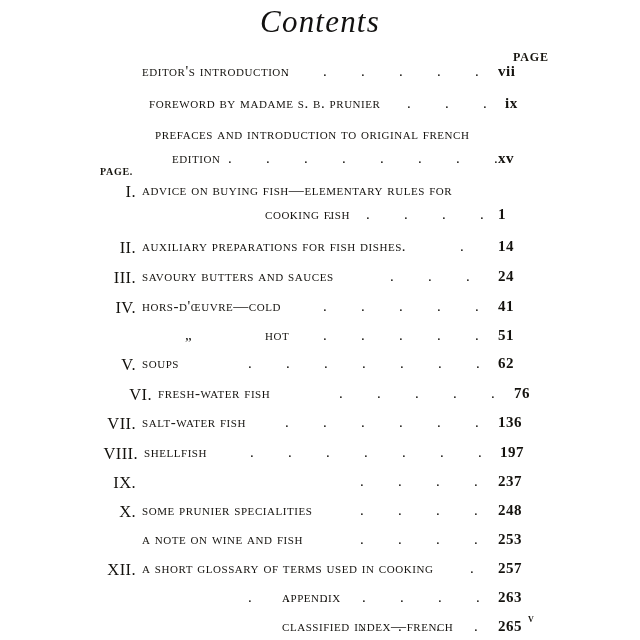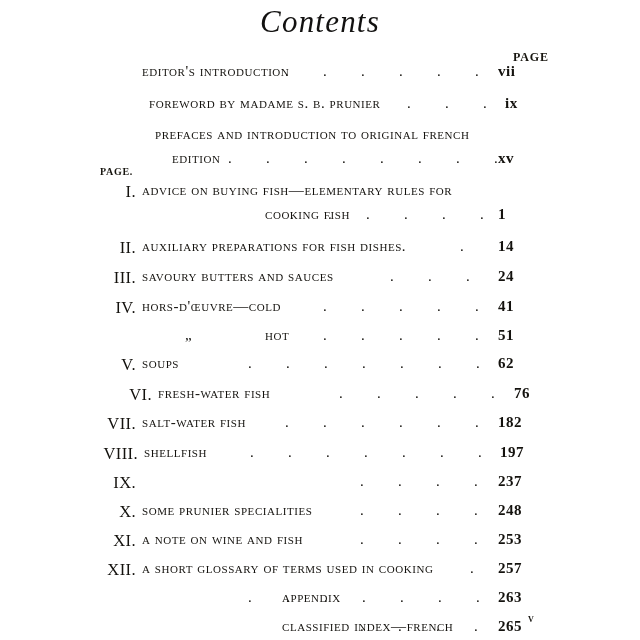--- a/index.html
+++ b/index.html
@@ -229,41 +229,40 @@
       <div class="row" style="position: absolute; top: 327px; left: 16px;">
         <div class="num">VI.</div>
         <div class="label ind1">Fresh-Water Fish</div>
         <div class="leader" style="left: 323px;"><span class="dots"><span>.</span><span>.</span><span>.</span><span>.</span><span>.</span></span></div>
         <div class="pg">76</div>
       </div>
       <div class="row" style="position: absolute; top: 356px; left: 0px;">
         <div class="num">VII.</div>
         <div class="label ind1">Salt-Water Fish</div>
         <div class="leader" style="left: 285px;"><span class="dots"><span>.</span><span>.</span><span>.</span><span>.</span><span>.</span><span>.</span></span></div>
-        <div class="pg">182</div>
+        <div class="pg">136</div>
       </div>
       <div class="row" style="position: absolute; top: 386px; left: 2px;">
         <div class="num">VIII.</div>
         <div class="label ind1">Shellfish</div>
         <div class="leader" style="left: 248px;"><span class="dots"><span>.</span><span>.</span><span>.</span><span>.</span><span>.</span><span>.</span><span>.</span></span></div>
         <div class="pg">197</div>
       </div>
       <div class="row" style="position: absolute; top: 415px; left: 0px;">
         <div class="num">IX.</div>
         <div class="leader" style="left: 360px;"><span class="dots"><span>.</span><span>.</span><span>.</span><span>.</span></span></div>
         <div class="pg">237</div>
       </div>
       <div class="row" style="position: absolute; top: 444px; left: 0px;">
         <div class="num">X.</div>
         <div class="label ind1">Some Prunier Specialities</div>
         <div class="leader" style="left: 360px;"><span class="dots"><span>.</span><span>.</span><span>.</span><span>.</span></span></div>
         <div class="pg">248</div>
       </div>
       <div class="row" style="position: absolute; top: 473px; left: 0px;">
-        <div class="num">XI.</div>
         <div class="label ind1">A Note on Wine and Fish</div>
         <div class="leader" style="left: 360px;"><span class="dots"><span>.</span><span>.</span><span>.</span><span>.</span></span></div>
         <div class="pg">253</div>
       </div>
       <div class="row" style="position: absolute; top: 502px; left: 0px;">
         <div class="num">XII.</div>
         <div class="label ind1">A Short Glossary of Terms used in Cooking</div>
         <div class="leader" style="left: 470px;"><span class="dots"><span>.</span></span></div>
         <div class="pg">257</div>
       </div>

